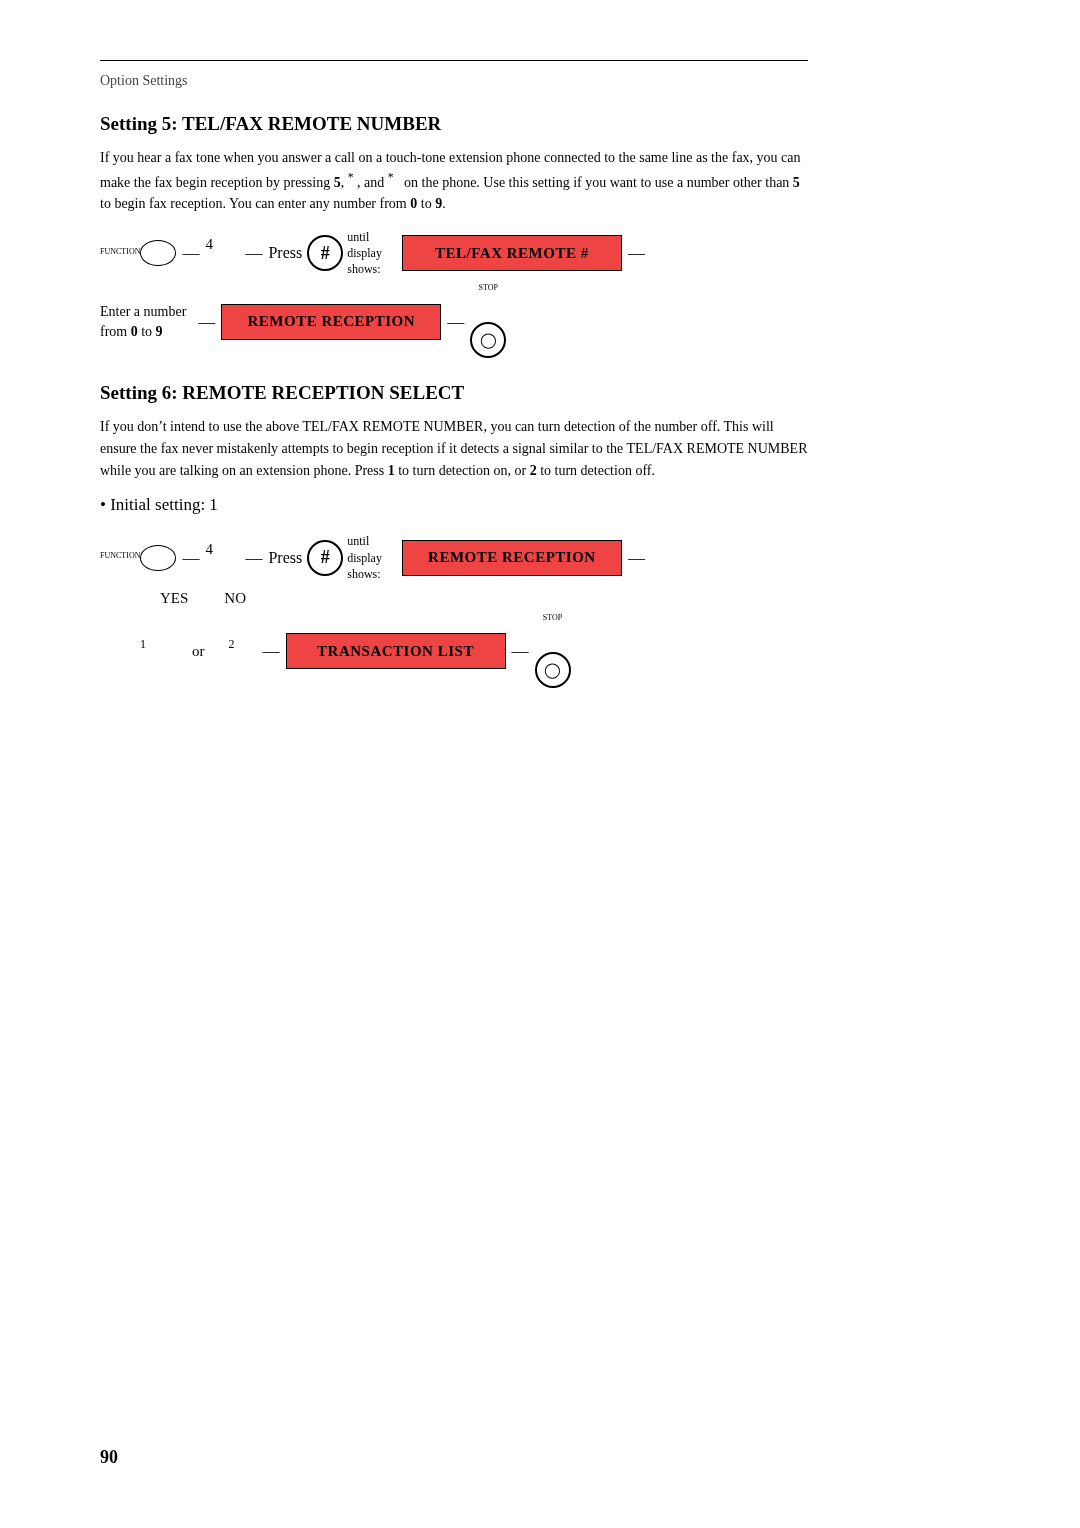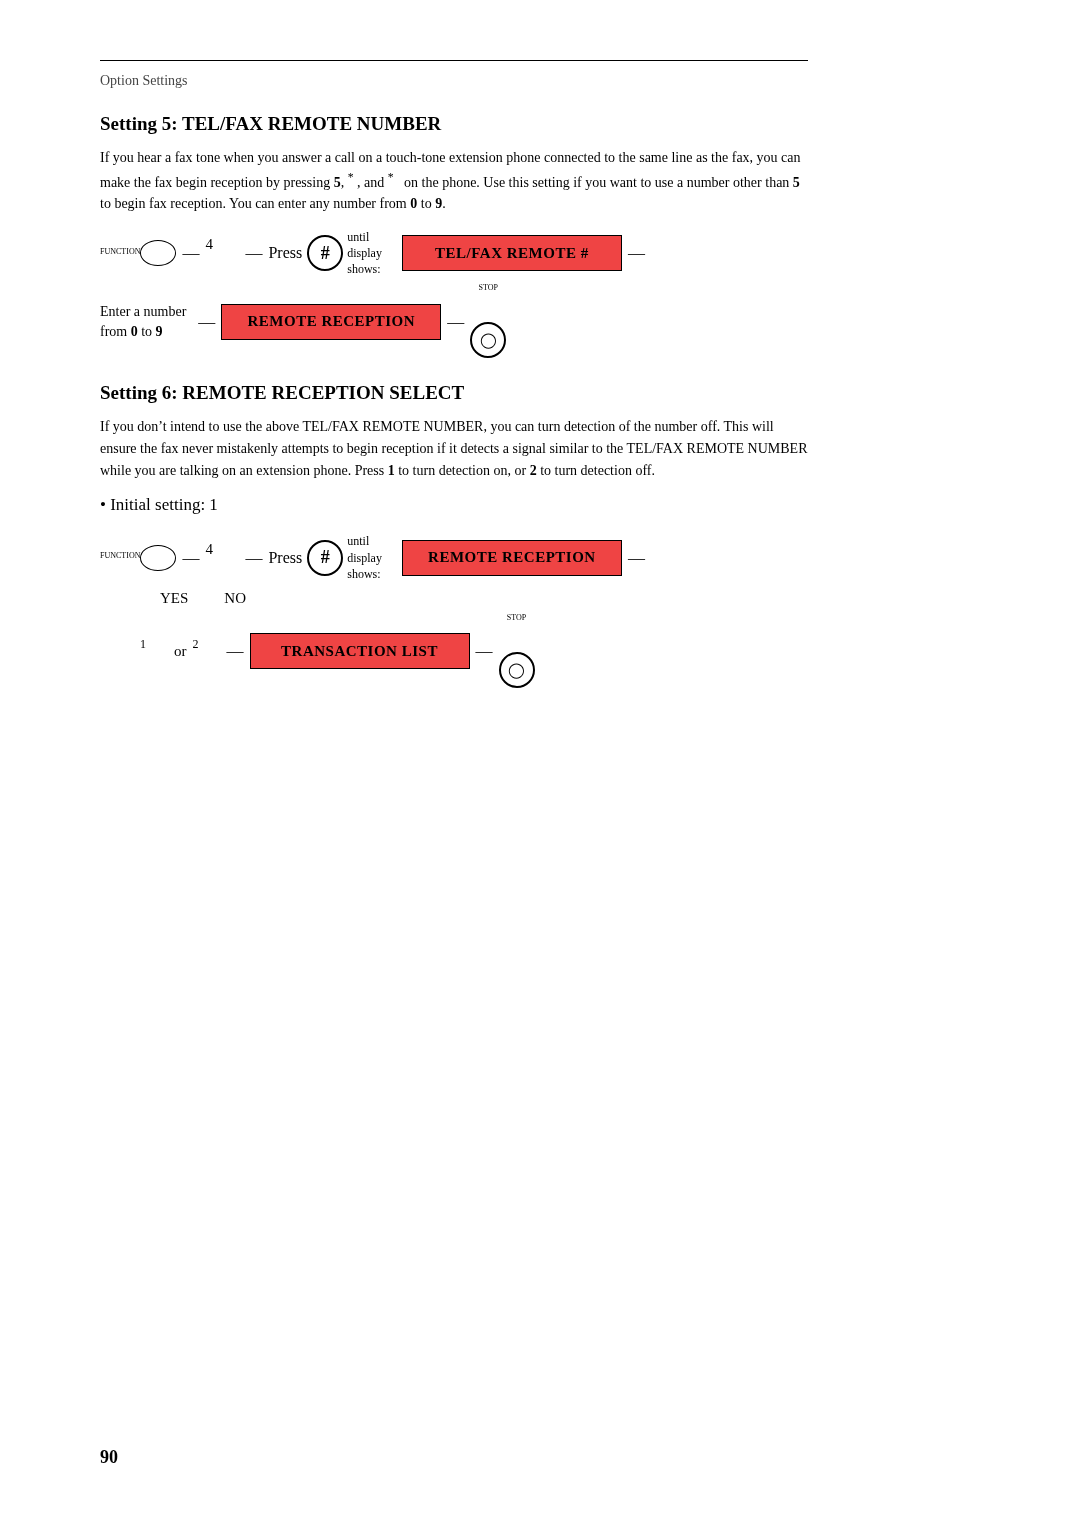--- a/index.html
+++ b/index.html
@@ -294,21 +294,21 @@
 
     <div class="yes-no-row">
       <span style="font-size:15px; margin-right:24px;">YES</span>
       <span style="font-size:15px;">NO</span>
     </div>
 
     <div class="or-1-2-row">
       <span class="circle-sm">
         <span>1</span>
       </span>
-      <span style="font-size:15px; margin: 0 6px;">or</span>
+      <span style="font-size:15px; margin: 0 24px;">or</span>
       <span class="circle-sm">
         <span>2</span>
       </span>
       <span class="dash">—</span>
       <span class="display-box display-box-wide">TRANSACTION LIST</span>
       <span class="dash">—</span>
       <div class="stop-wrap">
         <span class="stop-label">STOP</span>
         <span class="stop-btn">◯</span>
       </div>

